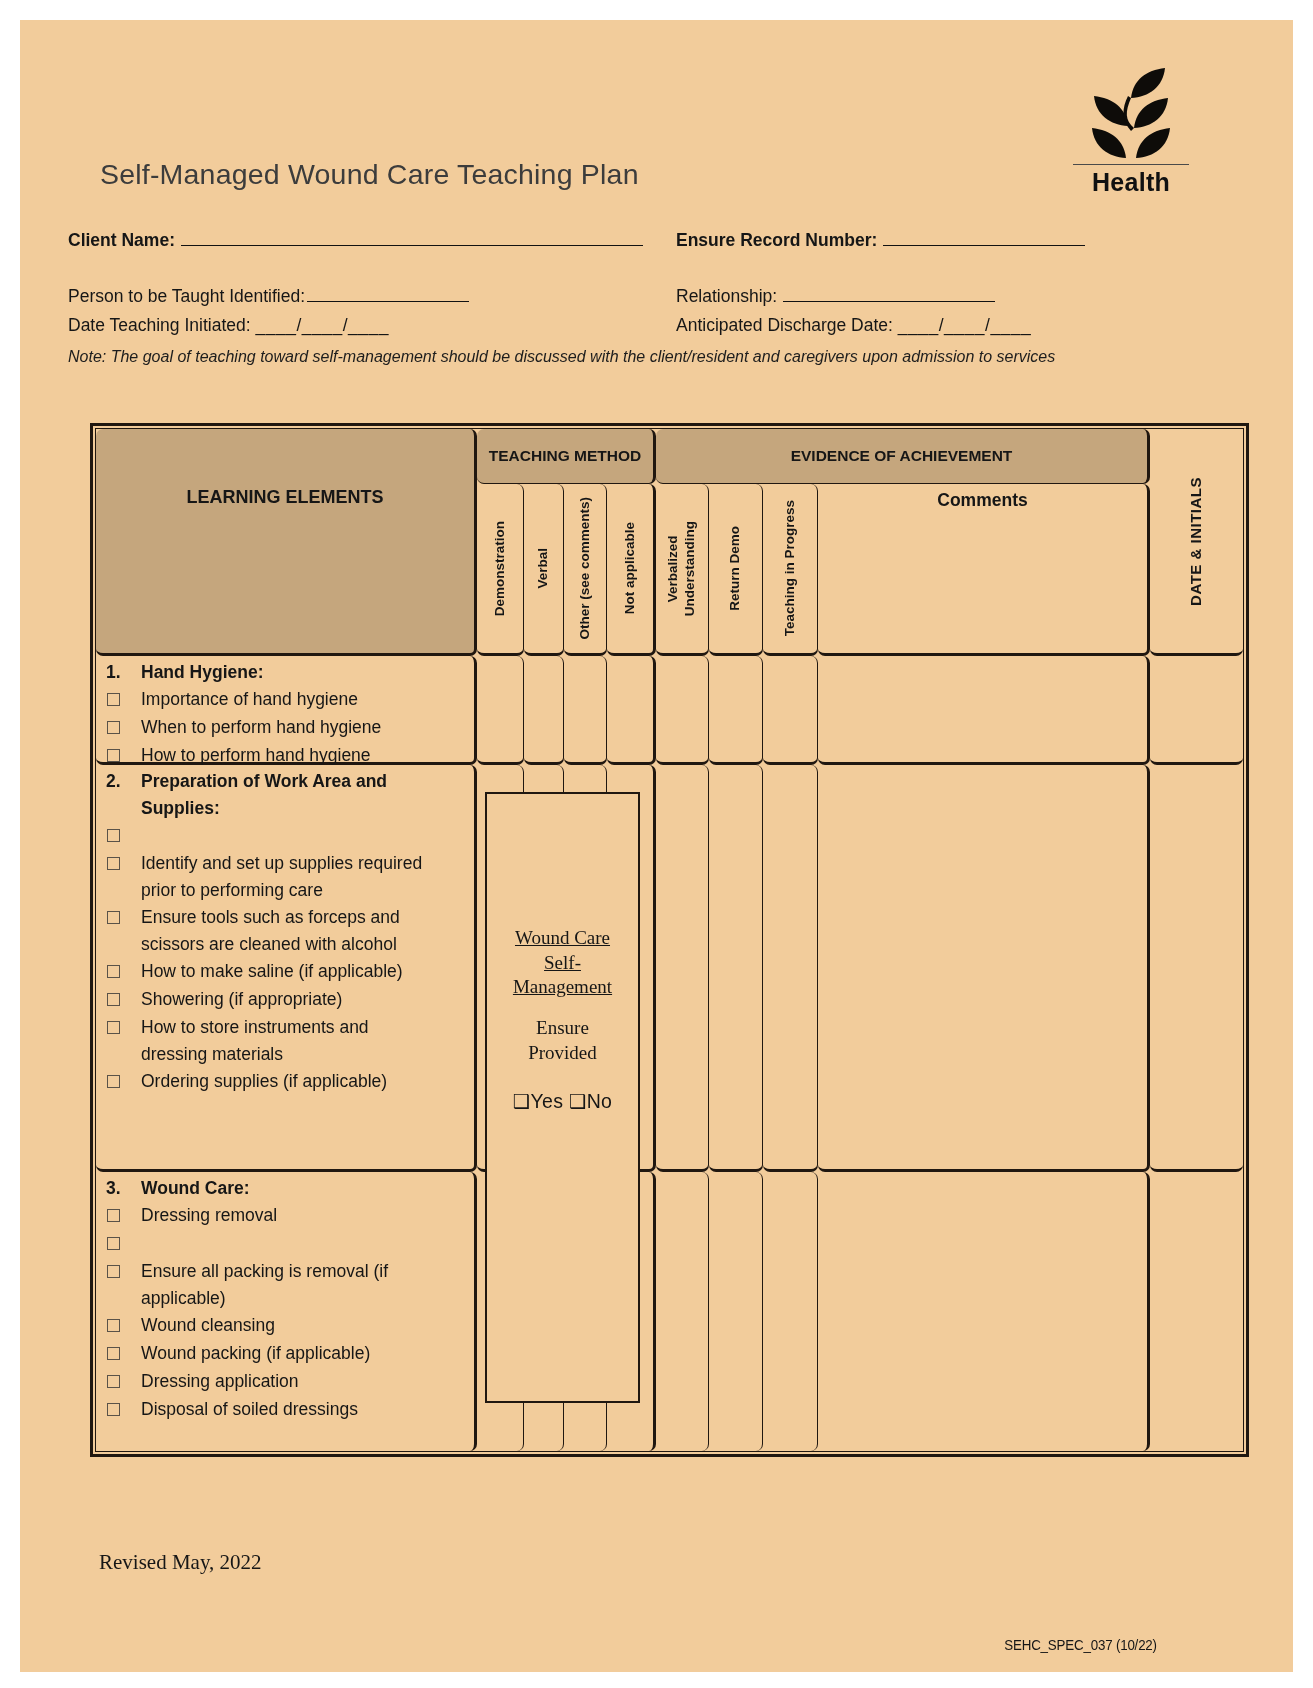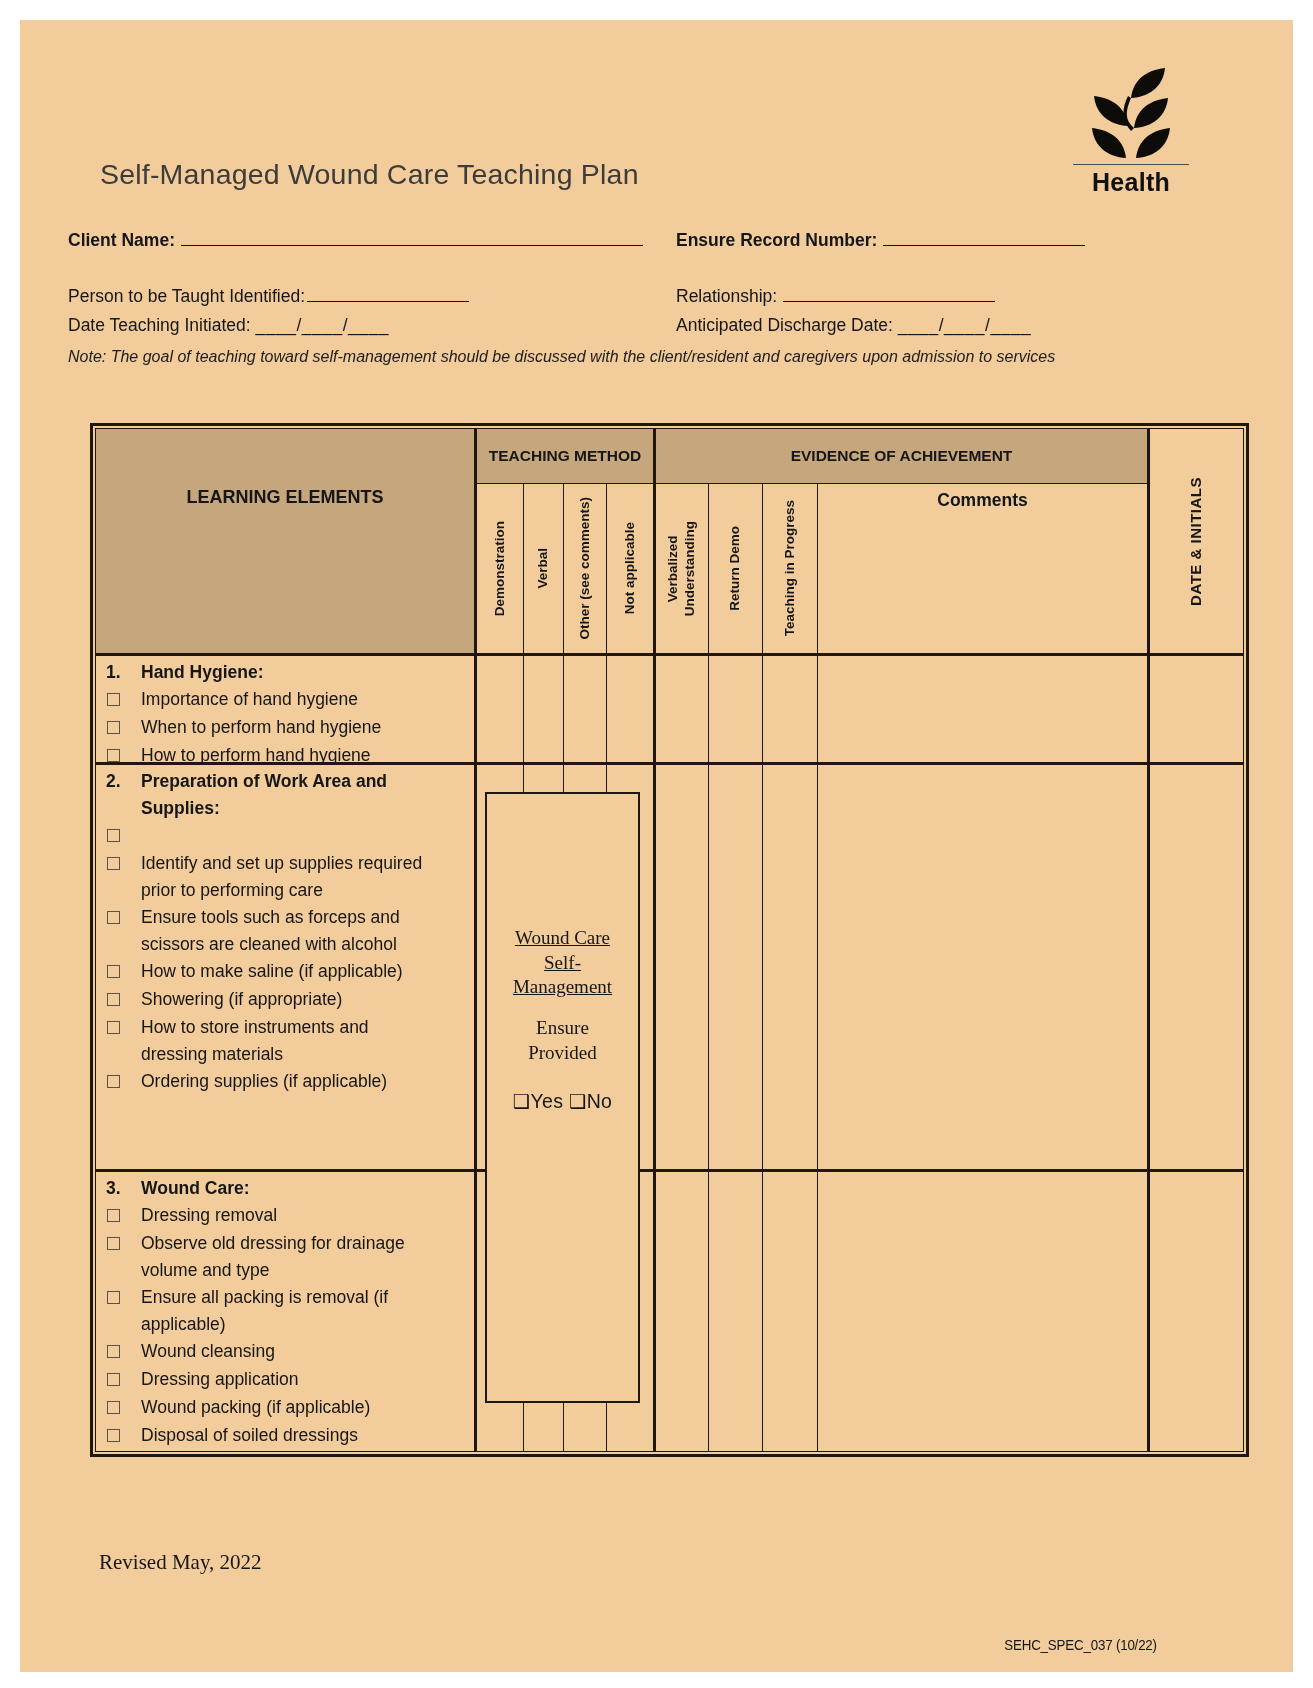--- a/index.html
+++ b/index.html
@@ -27,21 +27,21 @@
   .b{font-weight:bold;}
   .blank{display:inline-block;border-bottom:1.8px solid #121212;height:18px;vertical-align:baseline;margin-left:6px;}
   .dates{letter-spacing:.5px;}
   .note{position:absolute;left:68px;top:348px;font-size:16px;font-style:italic;color:#1d1d1d;}
 
   
   .tbl{position:absolute;left:90px;top:423px;width:1159px;height:1034px;border:3px solid var(--line);padding:2px;box-sizing:border-box;}
   .grid{width:100%;height:100%;box-sizing:border-box;border:1.5px solid var(--line);display:grid;
         grid-template-columns:381px 47px 40px 43px 49px 53px 54px 55px 332px 1fr;
         grid-template-rows:55px 172px 109px 407px 1fr;}
-  .cell{box-sizing:border-box;border-right:1.5px solid var(--line);border-bottom:1.5px solid var(--line);min-width:0;min-height:0;}
+  .cell{box-sizing:border-box;border-right:1.5px solid var(--line);border-bottom:1.5px solid var(--line);min-width:0;min-height:0;border-radius:7px;}
   .noR{border-right:none;}  .noB{border-bottom:none;}
   .thickR{border-right-width:3px;} .thickB{border-bottom-width:3px;}
   .dark{background:var(--dark);}
   .hband{display:flex;align-items:center;justify-content:center;text-align:center;font-weight:bold;font-size:15.5px;line-height:1.35;}
   .h-learning{grid-area:1/1/3/2;display:flex;justify-content:center;align-items:flex-start;padding-top:58px;font-weight:bold;font-size:18px;}
   .h-teach{grid-area:1/2/2/6;}
   .h-evid{grid-area:1/6/2/10;}
   .h-date{grid-area:1/10/3/11;}
   .h-comments{grid-area:2/9/3/10;font-weight:bold;font-size:17.5px;text-align:center;padding-top:6px;}
   .vcell{display:flex;align-items:center;justify-content:center;}
@@ -209,37 +209,36 @@
           <div class="li">
             <span class="num">3.</span>
             <span class="txt b">Wound Care:</span>
           </div>
           <div class="li">
             <span class="num"><span class="cb"></span></span>
             <span class="txt">Dressing removal</span>
           </div>
           <div class="li">
             <span class="num"><span class="cb"></span></span>
-            <span class="txt">Observe old dressing for drainage volume and type</span>
           </div>
           <div class="li">
             <span class="num"><span class="cb"></span></span>
             <span class="txt">Ensure all packing is removal (if applicable)</span>
           </div>
           <div class="li">
             <span class="num"><span class="cb"></span></span>
             <span class="txt">Wound cleansing</span>
           </div>
           <div class="li">
             <span class="num"><span class="cb"></span></span>
+            <span class="txt">Wound packing (if applicable)</span>
+          </div>
+          <div class="li">
+            <span class="num"><span class="cb"></span></span>
             <span class="txt">Dressing application</span>
-          </div>
-          <div class="li">
-            <span class="num"><span class="cb"></span></span>
-            <span class="txt">Wound packing (if applicable)</span>
           </div>
           <div class="li">
             <span class="num"><span class="cb"></span></span>
             <span class="txt">Disposal of soiled dressings</span>
           </div>
         </div>
     <div class="cell thickB" style="grid-area: 3 / 2;"></div>
         <div class="cell thickB" style="grid-area: 3 / 3;"></div>
         <div class="cell thickB" style="grid-area: 3 / 4;"></div>
         <div class="cell thickR thickB" style="grid-area: 3 / 5;"></div>

